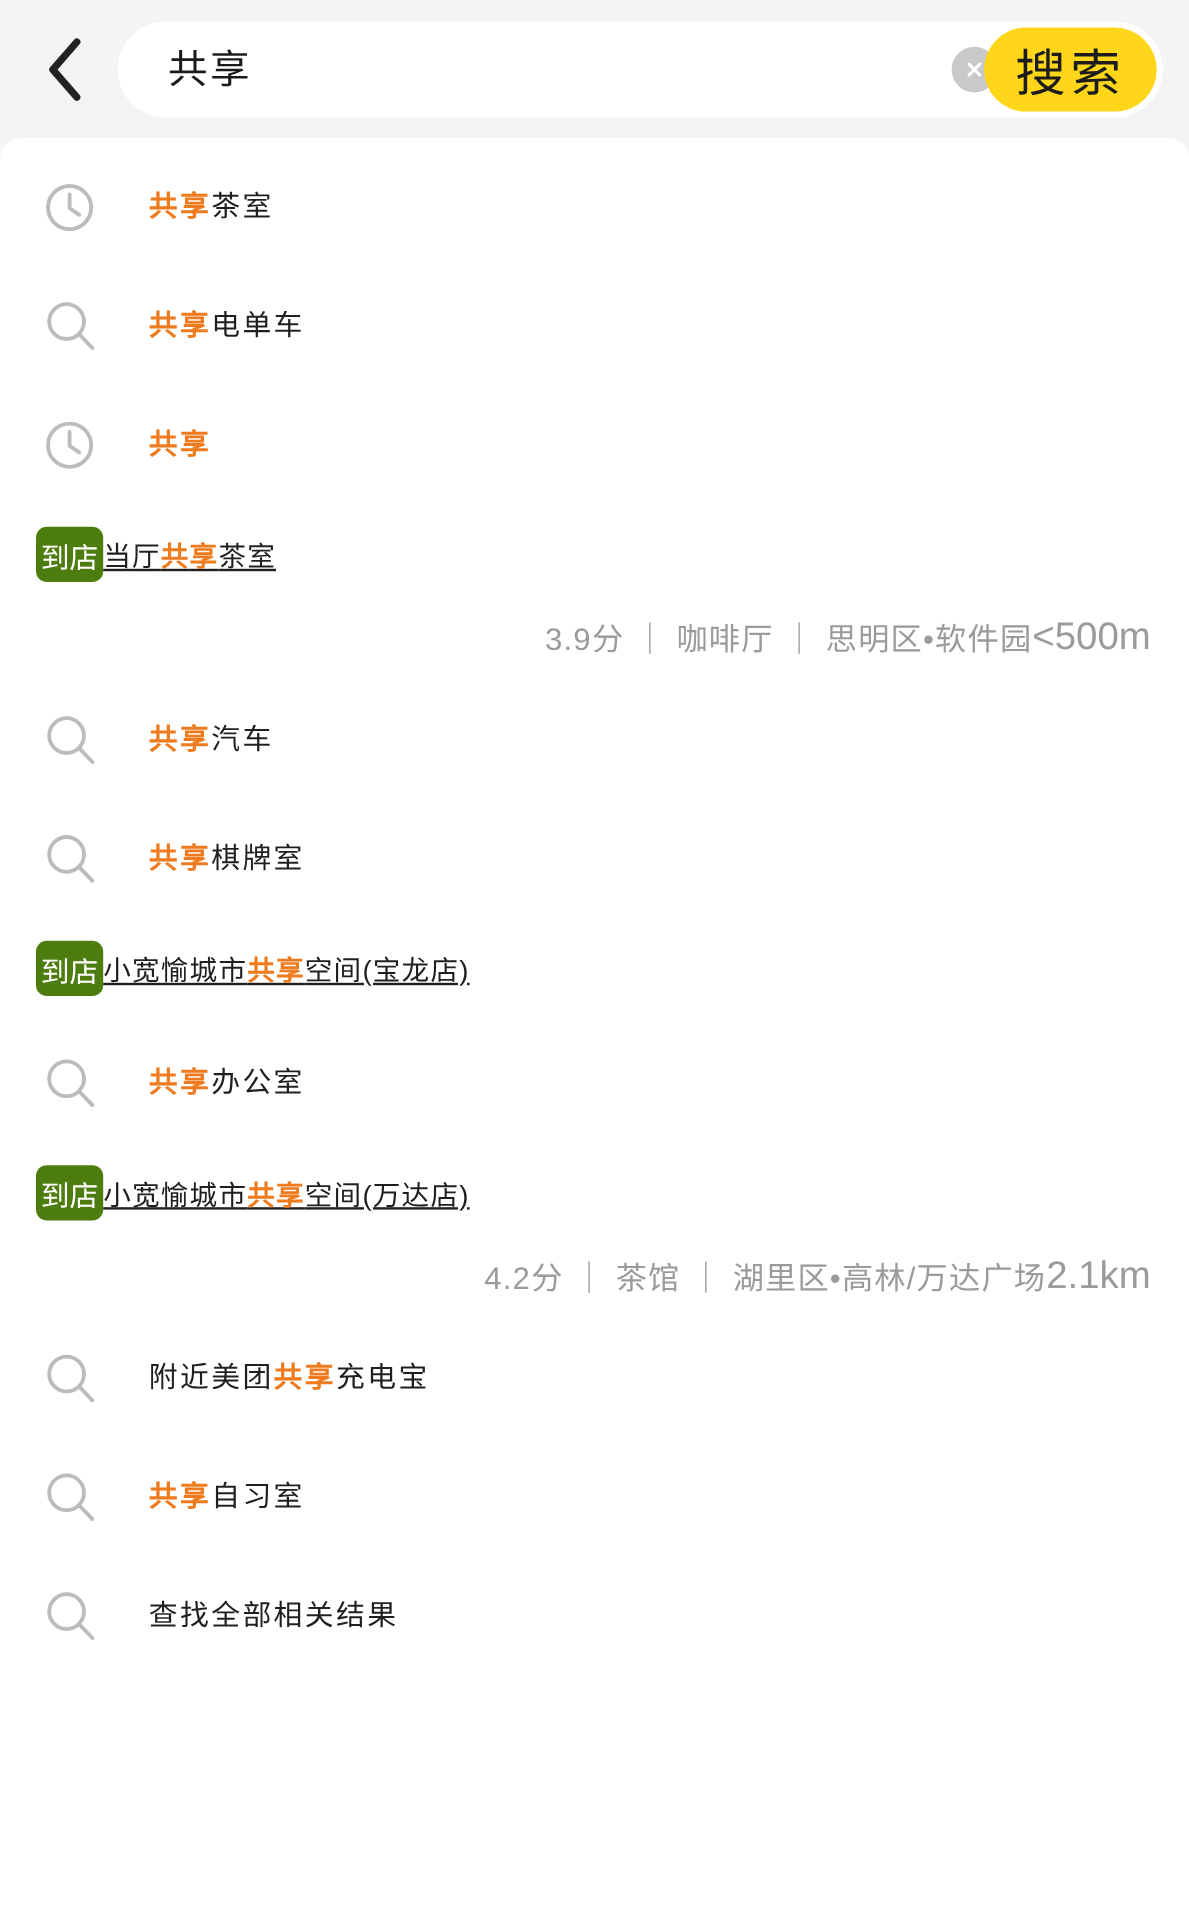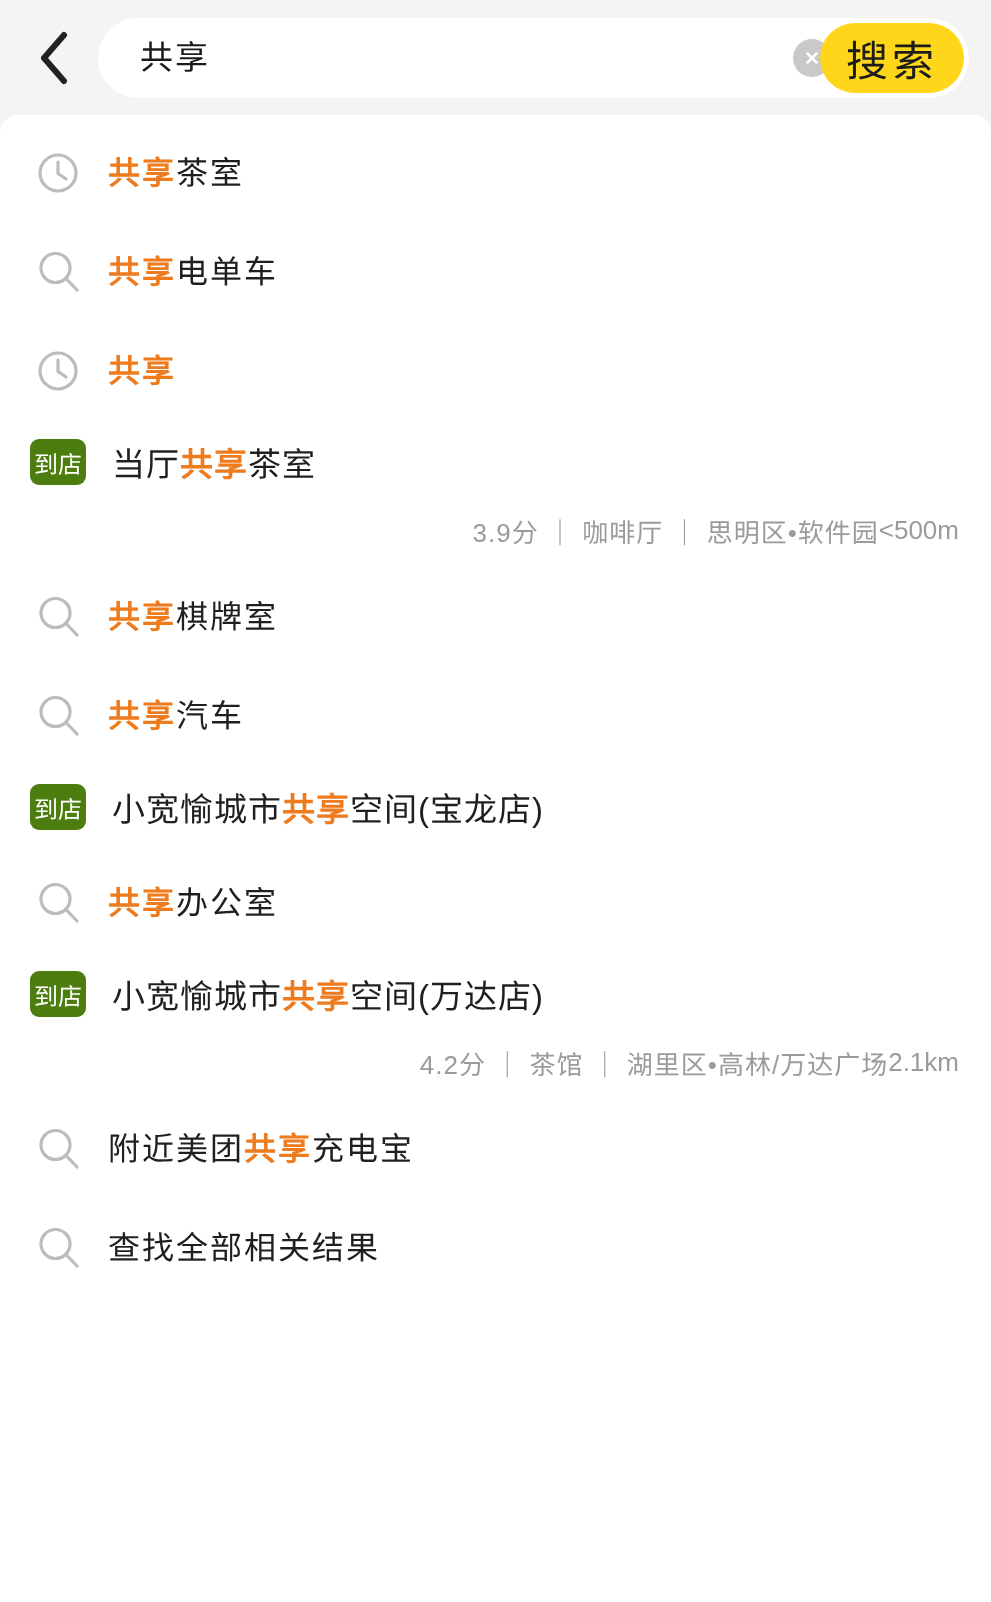--- a/index.html
+++ b/index.html
@@ -125,25 +125,26 @@
     width: 78px;
     display: flex;
     align-items: center;
     justify-content: flex-start;
     padding-left: 6px;
     box-sizing: border-box;
   }
   .row .ico svg { display: block; }
 
   .row .label {
-    font-size: 32px;
+    font-size: 24px;
     color: #1f1f1f;
     letter-spacing: 2px;
     line-height: 1;
     white-space: nowrap;
+    margin-left: 16px;
   }
   .hl { color: #ee7b1e; font-weight: 700; }
 
   
   .poi {
     display: block;
     padding: 14px 30px 18px 30px;
     box-sizing: border-box;
     cursor: pointer;
   }
@@ -160,42 +161,42 @@
     background: #4d7c0f;
     color: #ffffff;
     font-size: 24px;
     letter-spacing: 0px;
     display: flex;
     align-items: center;
     justify-content: center;
     box-sizing: border-box;
   }
   .poi-title {
-    margin-left: 26px;
-    font-size: 33px;
+    font-size: 23px;
     color: #1f1f1f;
     letter-spacing: 1px;
     white-space: nowrap;
+    text-decoration: underline;
   }
   .poi-sub {
     display: flex;
     align-items: center;
     justify-content: flex-end;
     margin-top: 22px;
     padding-left: 82px;
     box-sizing: border-box;
   }
   .poi-meta {
     font-size: 26px;
     color: #9b9b9b;
     letter-spacing: 1px;
     white-space: nowrap;
   }
   .poi-dist {
-    font-size: 26px;
+    font-size: 32px;
     color: #9b9b9b;
     letter-spacing: 0px;
     white-space: nowrap;
     padding-right: 2px;
   }
 </style>
 </head>
 <body>
 
 <div class="header">
@@ -261,30 +262,30 @@
         <div class="poi-dist">&lt;500m</div>
       </div>
     </div>
     <div class="row">
       <span class="ico">
         <svg width="46" height="46" viewBox="0 0 46 46" fill="none">
           <circle cx="19.5" cy="19" r="14.5" stroke="#bcbcbc" stroke-width="3.2"></circle>
           <path d="M30.5 30 L41 41" stroke="#bcbcbc" stroke-width="3.2" stroke-linecap="round"></path>
         </svg>
       </span>
+      <span class="label"><span></span><span class="hl">共享</span><span>汽车</span></span>
+    </div>
+    <div class="row">
+      <span class="ico">
+        <svg width="46" height="46" viewBox="0 0 46 46" fill="none">
+          <circle cx="19.5" cy="19" r="14.5" stroke="#bcbcbc" stroke-width="3.2"></circle>
+          <path d="M30.5 30 L41 41" stroke="#bcbcbc" stroke-width="3.2" stroke-linecap="round"></path>
+        </svg>
+      </span>
       <span class="label"><span></span><span class="hl">共享</span><span>棋牌室</span></span>
-    </div>
-    <div class="row">
-      <span class="ico">
-        <svg width="46" height="46" viewBox="0 0 46 46" fill="none">
-          <circle cx="19.5" cy="19" r="14.5" stroke="#bcbcbc" stroke-width="3.2"></circle>
-          <path d="M30.5 30 L41 41" stroke="#bcbcbc" stroke-width="3.2" stroke-linecap="round"></path>
-        </svg>
-      </span>
-      <span class="label"><span></span><span class="hl">共享</span><span>汽车</span></span>
     </div>
     <div class="poi">
       <div class="poi-top">
         <div class="badge">到店</div>
         <div class="poi-title"><span>小宽愉城市</span><span class="hl">共享</span><span>空间(宝龙店)</span></div>
       </div>
     </div>
     <div class="row">
       <span class="ico">
         <svg width="46" height="46" viewBox="0 0 46 46" fill="none">
@@ -313,15 +314,24 @@
       </span>
       <span class="label"><span>附近美团</span><span class="hl">共享</span><span>充电宝</span></span>
     </div>
     <div class="row">
       <span class="ico">
         <svg width="46" height="46" viewBox="0 0 46 46" fill="none">
           <circle cx="19.5" cy="19" r="14.5" stroke="#bcbcbc" stroke-width="3.2"></circle>
           <path d="M30.5 30 L41 41" stroke="#bcbcbc" stroke-width="3.2" stroke-linecap="round"></path>
         </svg>
       </span>
+      <span class="label"><span></span><span class="hl">共享</span><span>自习室</span></span>
+    </div>
+    <div class="row">
+      <span class="ico">
+        <svg width="46" height="46" viewBox="0 0 46 46" fill="none">
+          <circle cx="19.5" cy="19" r="14.5" stroke="#bcbcbc" stroke-width="3.2"></circle>
+          <path d="M30.5 30 L41 41" stroke="#bcbcbc" stroke-width="3.2" stroke-linecap="round"></path>
+        </svg>
+      </span>
       <span class="label"><span>查找全部相关结果</span><span class="hl"></span><span></span></span>
     </div>
   </div>
 
 </body></html>

